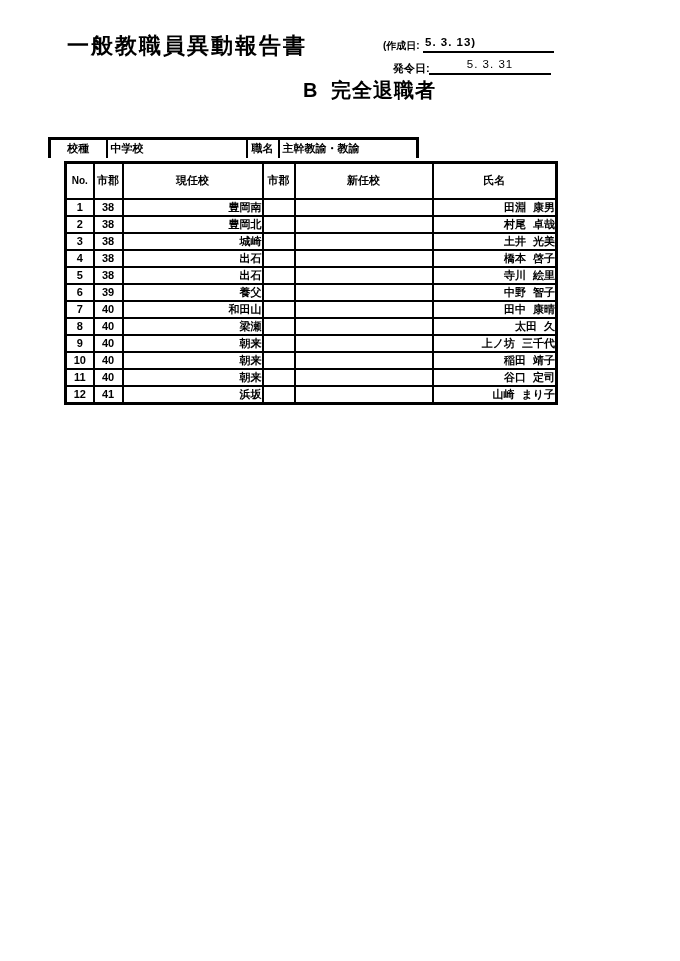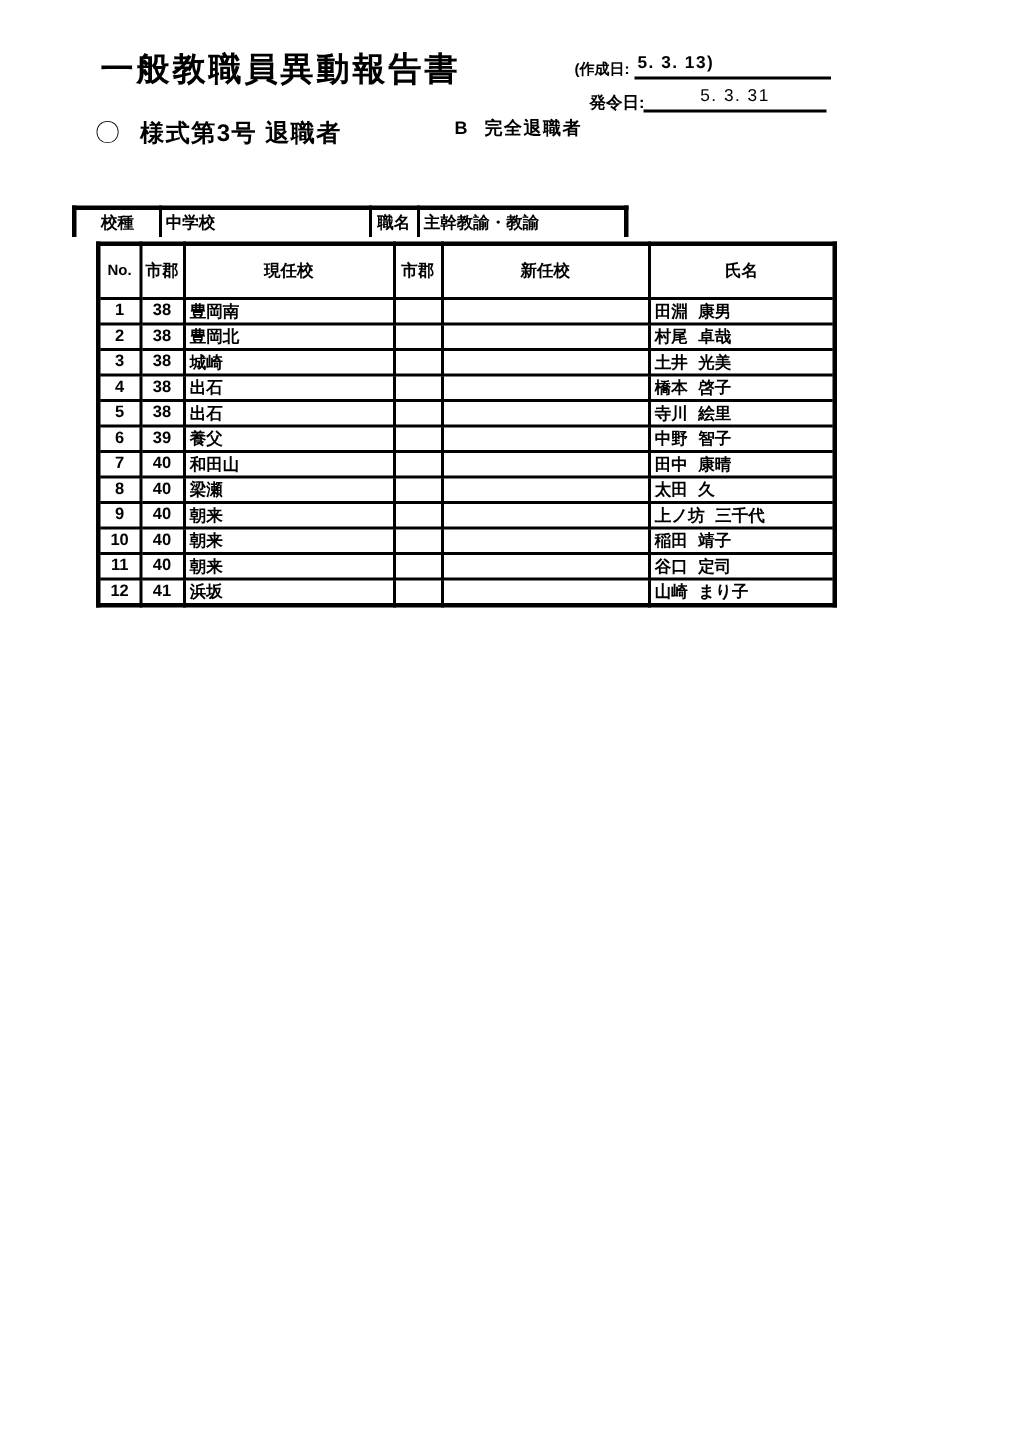--- a/index.html
+++ b/index.html
@@ -42,21 +42,21 @@
     text-align:center; letter-spacing:1px; white-space:nowrap;
   }
   .form-left {
     position:absolute; left:63px; top:77px;
     font-size:16px; font-weight:bold; white-space:nowrap;
   }
   .form-left .mark { font-size:17px; font-weight:normal; }
   .form-left .lbl  { margin-left:9px; letter-spacing:1px; }
   .form-right {
     position:absolute; left:303px; top:77px;
-    font-size:12px; font-weight:bold; white-space:nowrap;
+    font-size:20px; font-weight:bold; white-space:nowrap;
   }
   .form-right .lbl { margin-left:8px; letter-spacing:1px; }
 
   
   table { border-collapse:collapse; table-layout:fixed; }
   td, th {
     border:2px solid #000;
     font-size:11px;
     text-align:center; vertical-align:middle;
     overflow:hidden; white-space:nowrap;
@@ -71,39 +71,35 @@
   .meta-table td.left { text-align:left; padding-left:3px; }
 
   .main-table {
     position:absolute; left:64px; top:161px;
     width:491px;
     border:3px solid #000;
   }
   .main-table th { height:36px; font-weight:bold; }
   .main-table th.no-head { font-size:10px; }
   .main-table td { height:17px; font-weight:600; }
-  .main-table td.left { text-align:left; padding-left:3px; word-spacing:4px; }
+  .main-table td.left { text-align:right; padding-left:3px; word-spacing:4px; }
 </style>
 </head>
 <body>
 
 <div class="sheet">
 
   <div class="doc-title">一般教職員異動報告書</div>
 
   <span class="created-label">(作成日:</span>
   <div class="created-value">5. 3. 13)</div>
 
   <span class="issued-label">発令日:</span>
   <div class="issued-value">5. 3. 31</div>
 
-  <div class="form-left">
-    <span class="mark">〇</span>
-    <span class="lbl">様式第3号 退職者</span>
-  </div>
   <div class="form-right">
     <span>B</span>
     <span class="lbl">完全退職者</span>
   </div>
 
   <table class="meta-table">
     <colgroup>
         <col style="width:57px">
         <col style="width:140px">
         <col style="width:32px">

